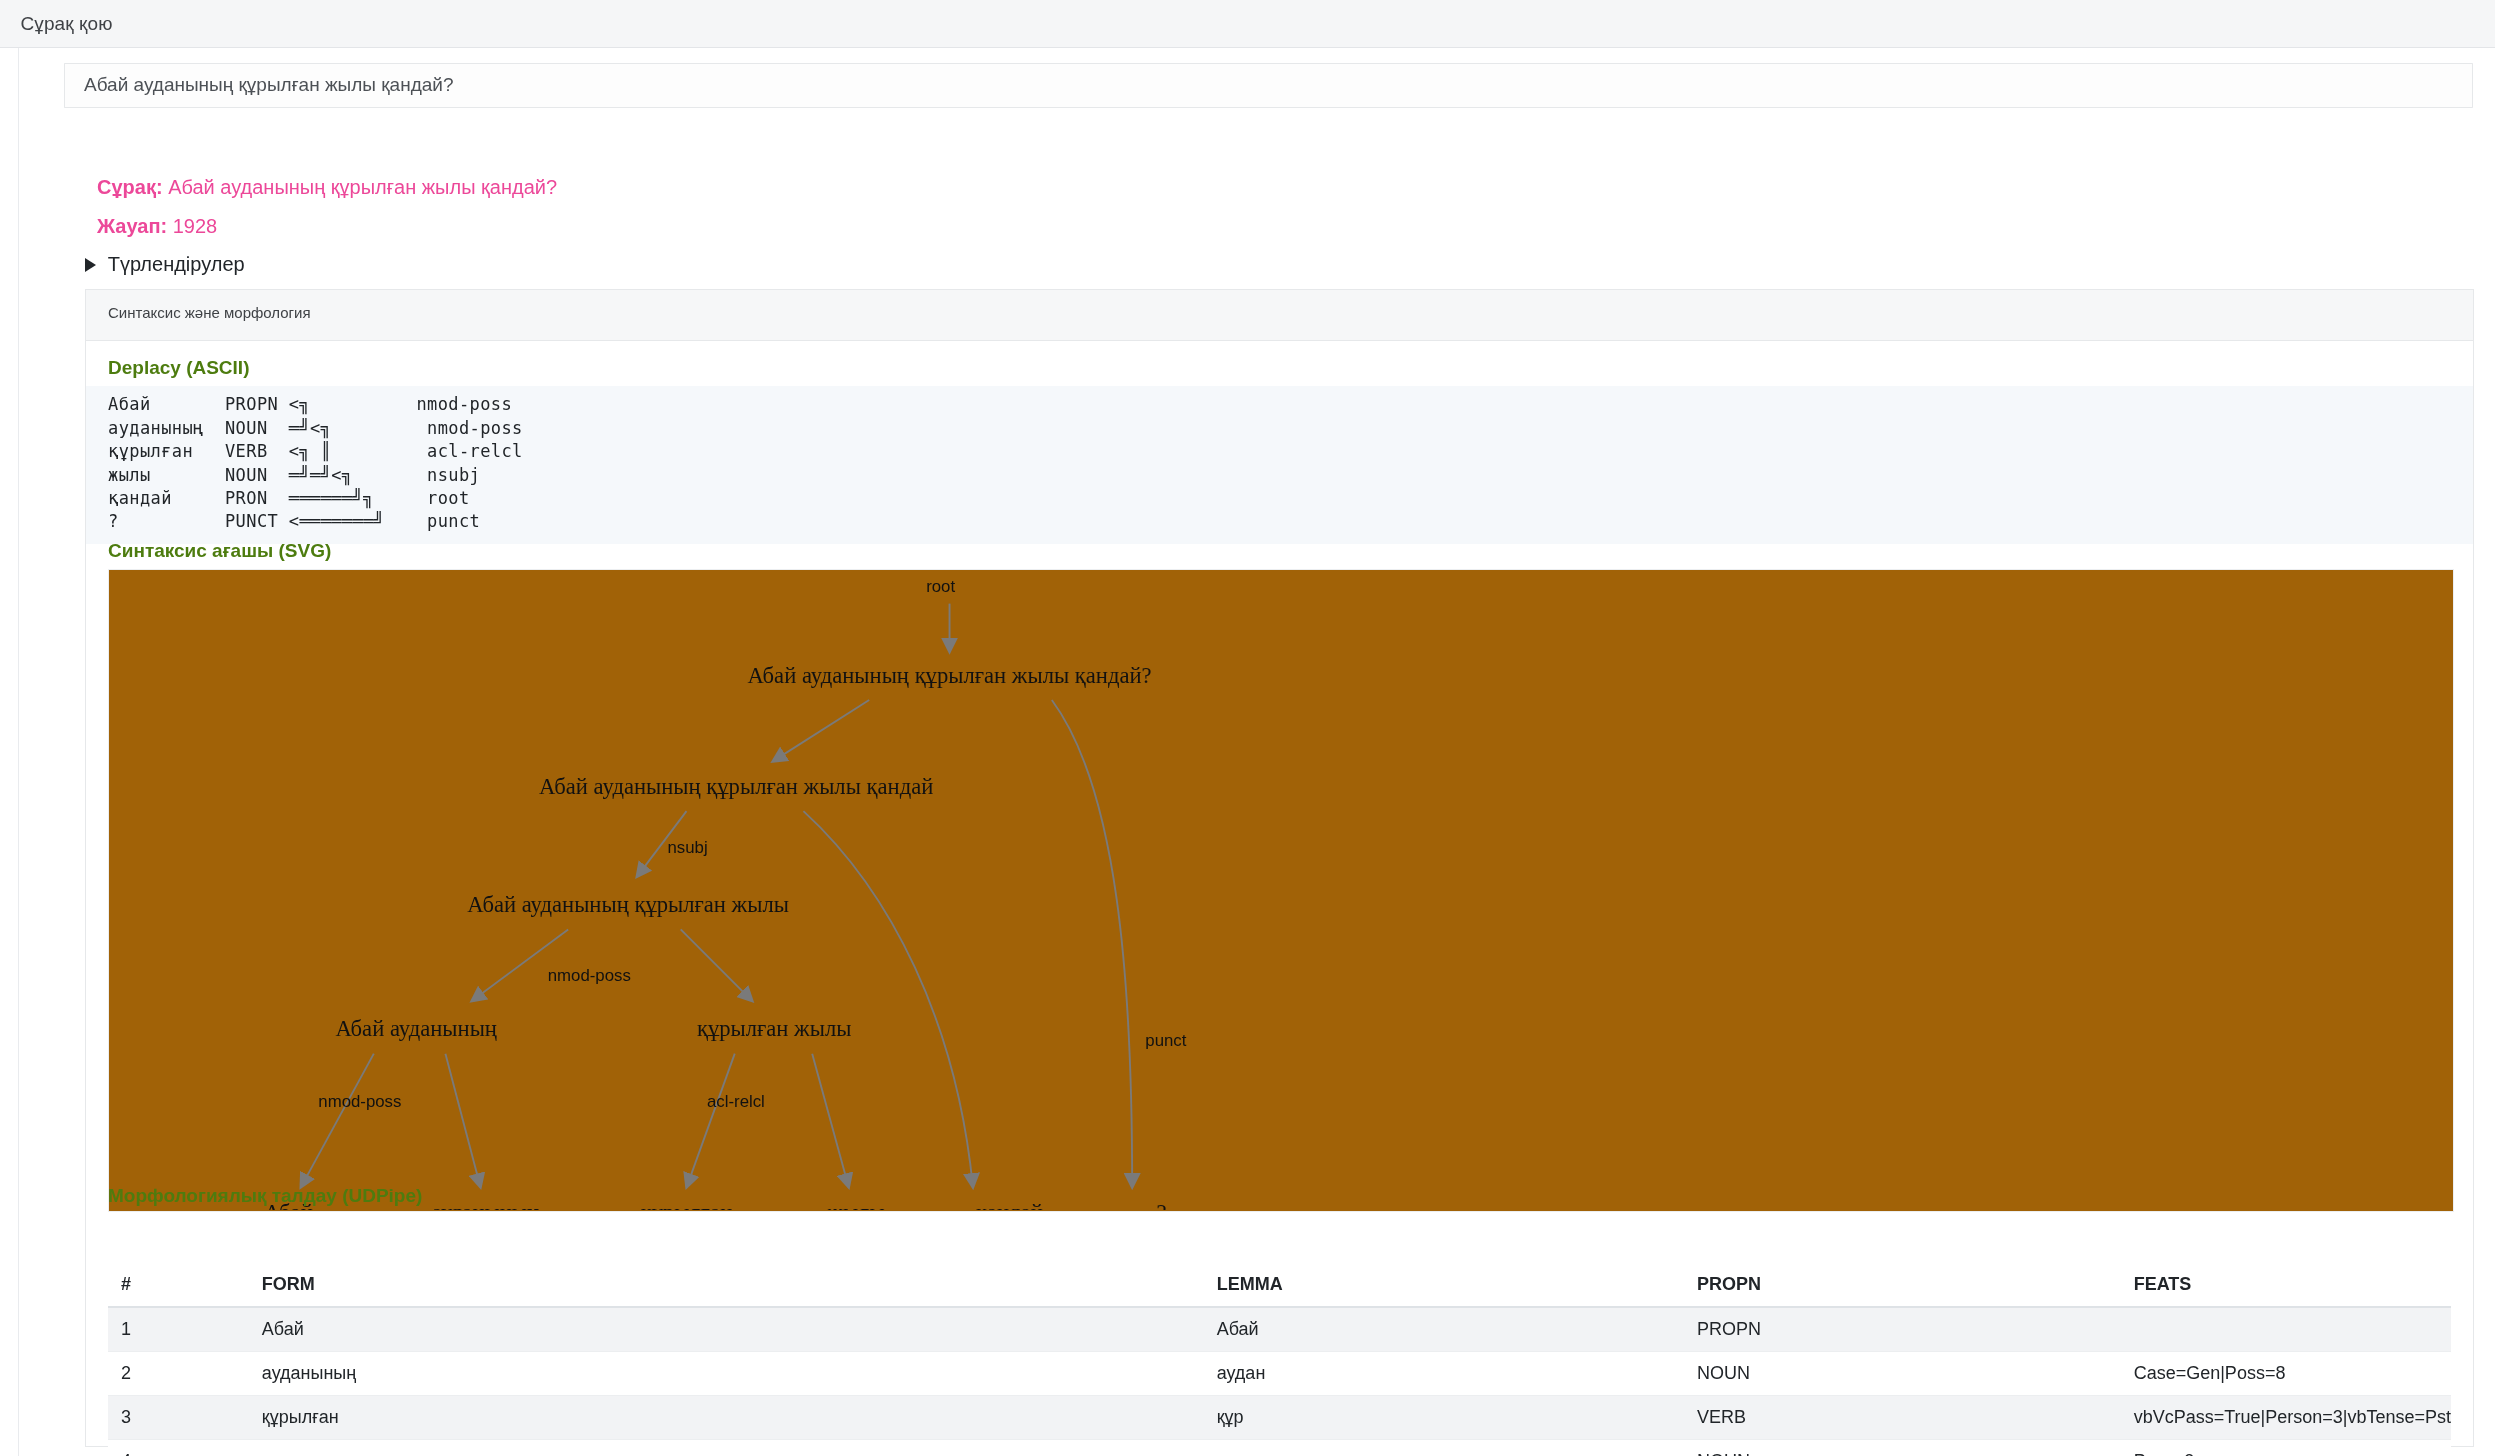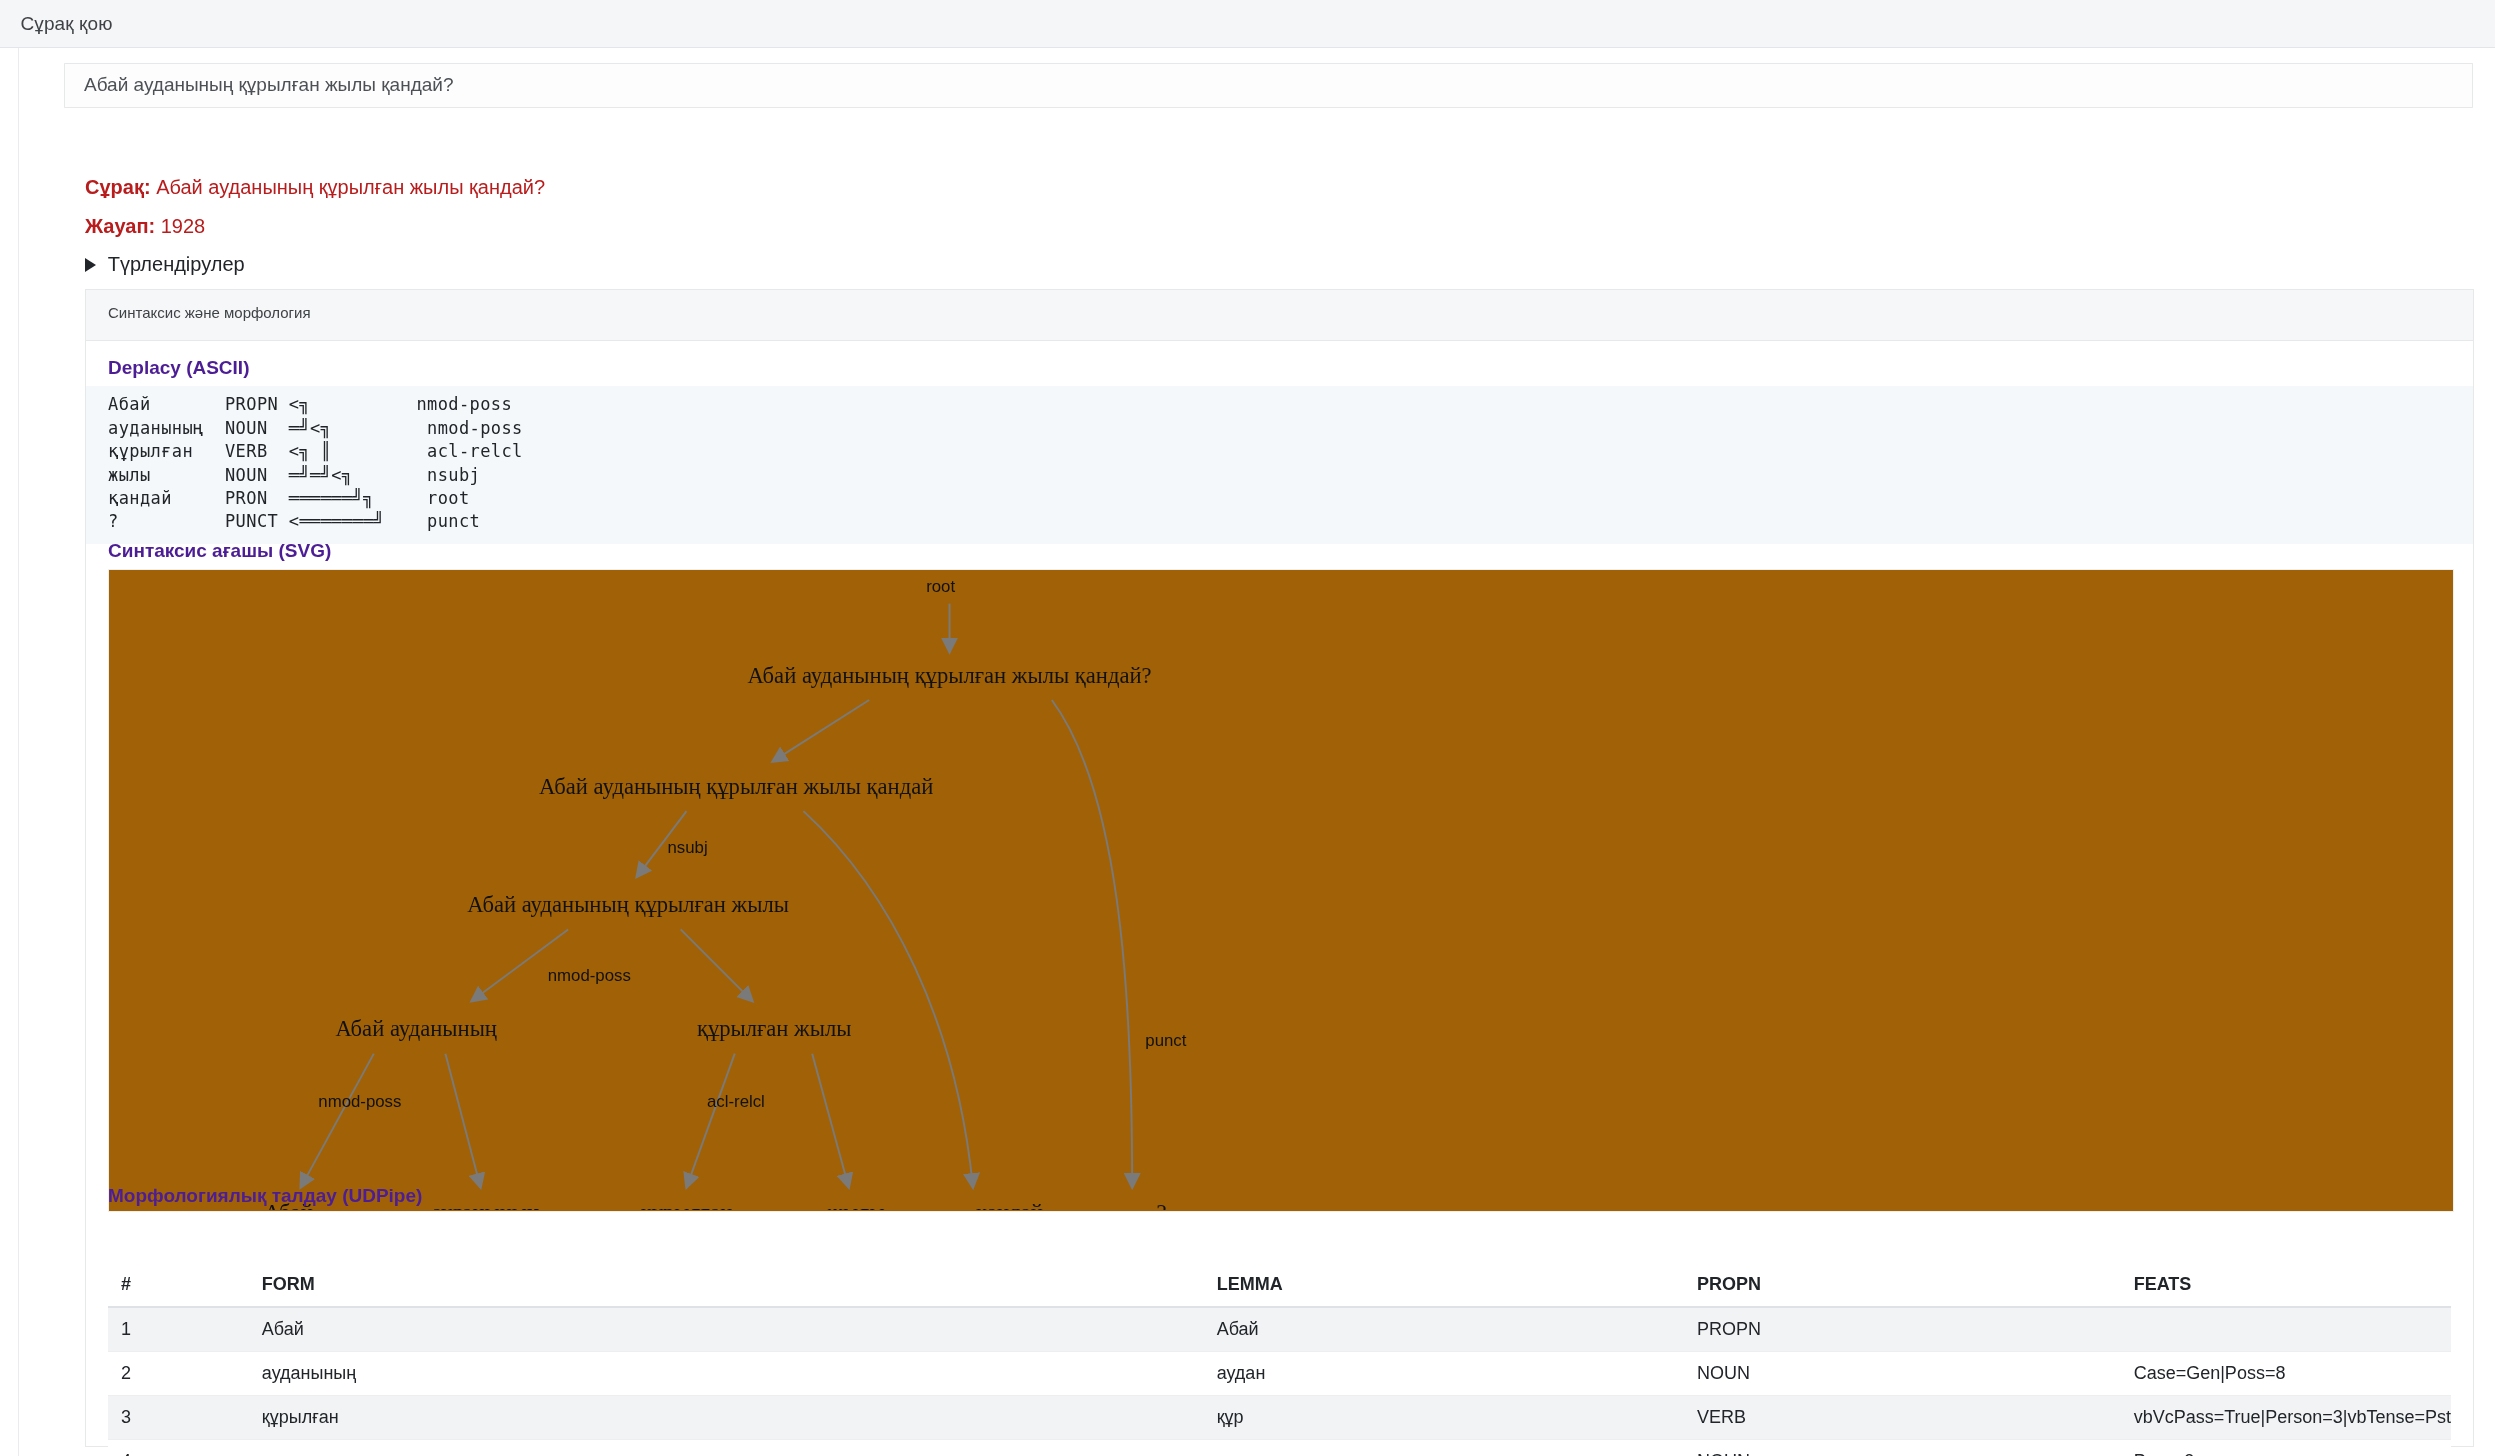--- a/index.html
+++ b/index.html
@@ -71,23 +71,23 @@
     color: #4d5156;
     padding: 0 19px;
     outline: none;
     border-radius: 0.7px;
   }
   .q-input::placeholder { color: #6c757d; }
 
   
   .qa-line {
     position: absolute;
-    left: 66px;
+    left: 78px;
     font-size: 20px;
-    color: #b91c1c;
+    color: #ec4899;
     white-space: nowrap;
   }
   .qa-line b { font-weight: bold; }
   #qa-question { top: 128px; }
   #qa-answer   { top: 167px; }
 
   .details-row {
     position: absolute;
     left: 66px;
     top: 205px;
@@ -136,21 +136,21 @@
     position: absolute;
     left: 0;
     top: 51px;
     width: 100%;
   }
 
   .sec-title {
     position: absolute;
     font-weight: bold;
     font-size: 19px;
-    color: #4c1d95;
+    color: #4d7c0f;
   }
 
   
   #deplacy-title { left: 22px; top: 16px; }
   .ascii-box {
     position: absolute;
     left: 0px;
     top: 45px;
     width: 2387px;
     background: #f5f8fb;

